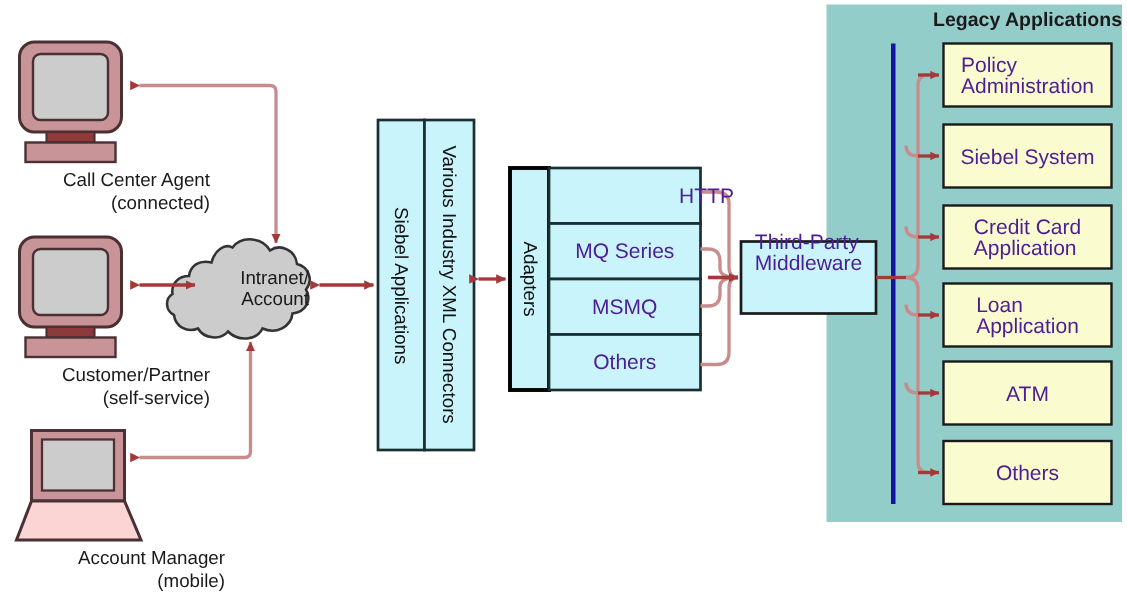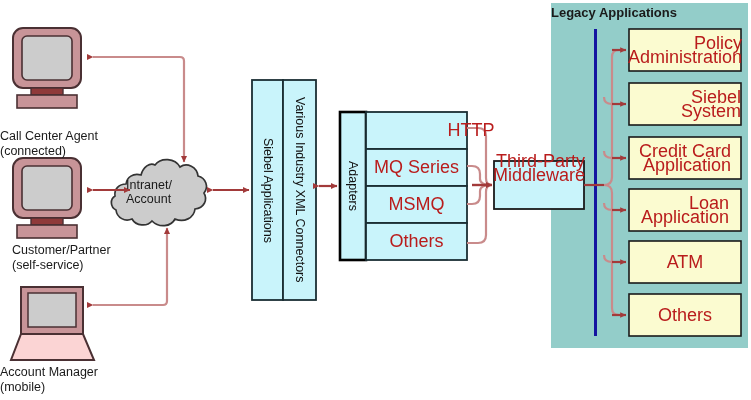--- a/index.html
+++ b/index.html
@@ -24,21 +24,21 @@
   }
   .svg-bg { z-index: 1; }
   .svg-fg { z-index: 3; pointer-events: none; }
 
   .txt {
     position: absolute;
     z-index: 4;
     color: #1a1a1a;
     font-size: 12.5px;
     line-height: 14px;
-    text-align: left;
+    text-align: right;
     white-space: pre-line;
   }
   .endpoint-label {
     font-size: 12.5px;
     line-height: 15px;
   }
   .panel-title {
     font-weight: bold;
     font-size: 13px;
   }
@@ -50,24 +50,24 @@
     writing-mode: vertical-rl;
     text-orientation: mixed;
     white-space: nowrap;
     display: flex;
     align-items: center;
     justify-content: center;
   }
   .boxlabel {
     position: absolute;
     z-index: 4;
-    color: #b91c1c;
-    font-size: 18px;
+    color: #4c1d95;
+    font-size: 14px;
     line-height: 14.5px;
-    text-align: right;
+    text-align: left;
     white-space: pre-line;
     display: flex;
     align-items: center;
     justify-content: center;
   }
 </style>
 </head>
 <body>
 
 <div id="canvas">
@@ -175,27 +175,27 @@
     <path d="M612,210 L626,210" fill="none" stroke="#a23a3a" stroke-width="2.2" marker-end="url(#ah-red-s)"></path>
     <path d="M612,262 L626,262" fill="none" stroke="#a23a3a" stroke-width="2.2" marker-end="url(#ah-red-s)"></path>
     <path d="M612,315 L626,315" fill="none" stroke="#a23a3a" stroke-width="2.2" marker-end="url(#ah-red-s)"></path>
 
     <path d="M612,104 Q604,104 604,97" fill="none" stroke="#c98b8b" stroke-width="2.2"></path>
     <path d="M612,158 Q604,158 604,151" fill="none" stroke="#c98b8b" stroke-width="2.2"></path>
     <path d="M612,210 Q604,210 604,203" fill="none" stroke="#c98b8b" stroke-width="2.2"></path>
     <path d="M612,262 Q604,262 604,255" fill="none" stroke="#c98b8b" stroke-width="2.2"></path>
   </svg>
 
-  <div class="txt endpoint-label" style="left:0px; top:113px; width:140px;margin-top:16px;">Call Center Agent
+  <div class="txt endpoint-label" style="left:0px; top:113px; width:140px;">Call Center Agent
 (connected)</div>
 
-  <div class="txt endpoint-label" style="left:0px; top:243px; width:140px;padding-left:12px;">Customer/Partner
+  <div class="txt endpoint-label" style="left:0px; top:243px; width:140px;">Customer/Partner
 (self-service)</div>
 
-  <div class="txt endpoint-label" style="left:0px; top:365px; width:130px;">Account Manager
+  <div class="txt endpoint-label" style="left:0px; top:365px; width:130px;padding-left:20px;">Account Manager
 (mobile)</div>
 
   <div class="txt" style="left:126px; top:178px; width:80px;">Intranet/
 Account</div>
 
   <div class="vtext" style="left:252px; top:80px; width:31px; height:220px;">Siebel Applications</div>
 
   <div class="vtext" style="left:283px; top:80px; width:33px; height:220px;">Various Industry XML Connectors</div>
 
   <div class="vtext" style="left:340px; top:112px; width:26px; height:148px;">Adapters</div>

